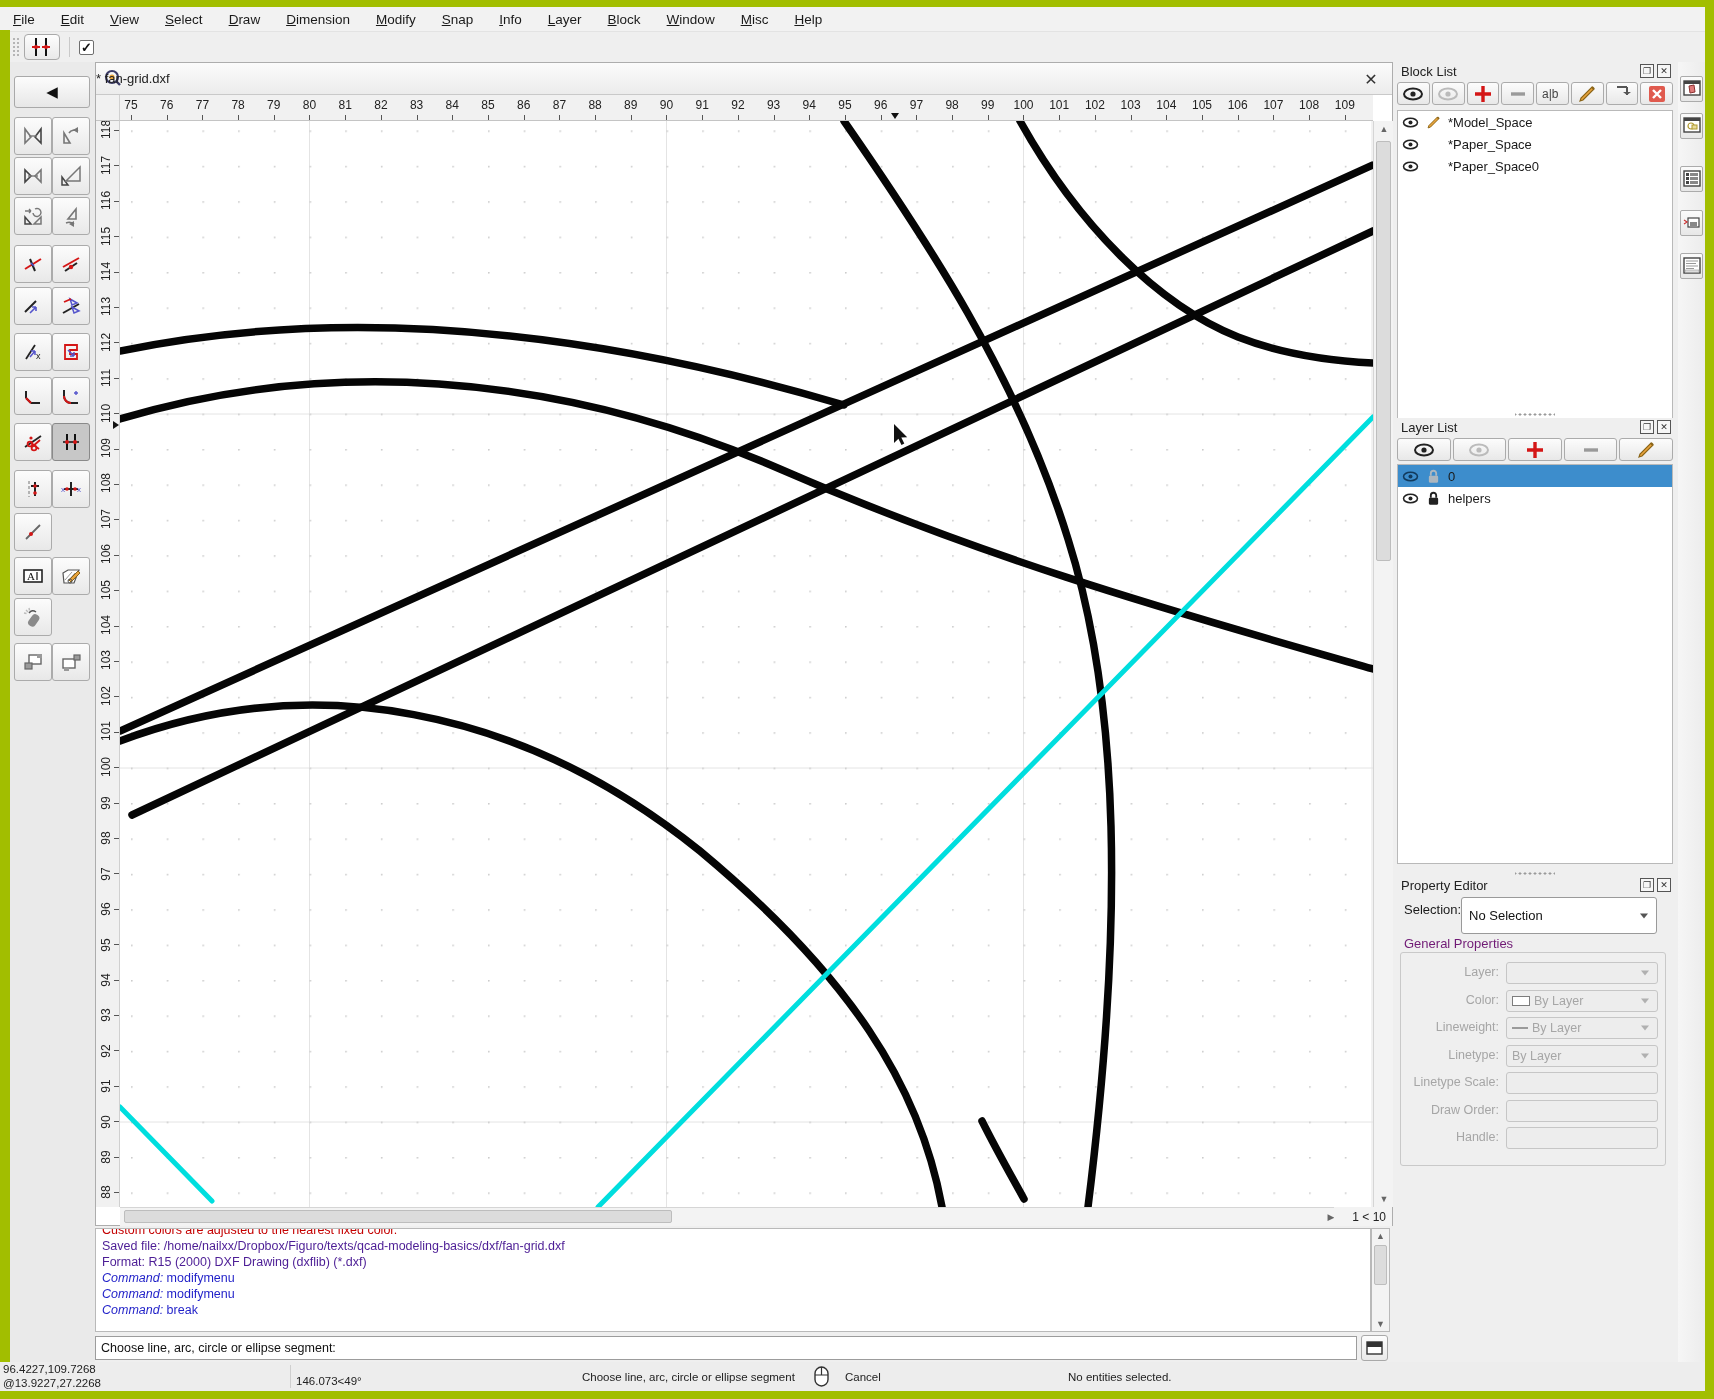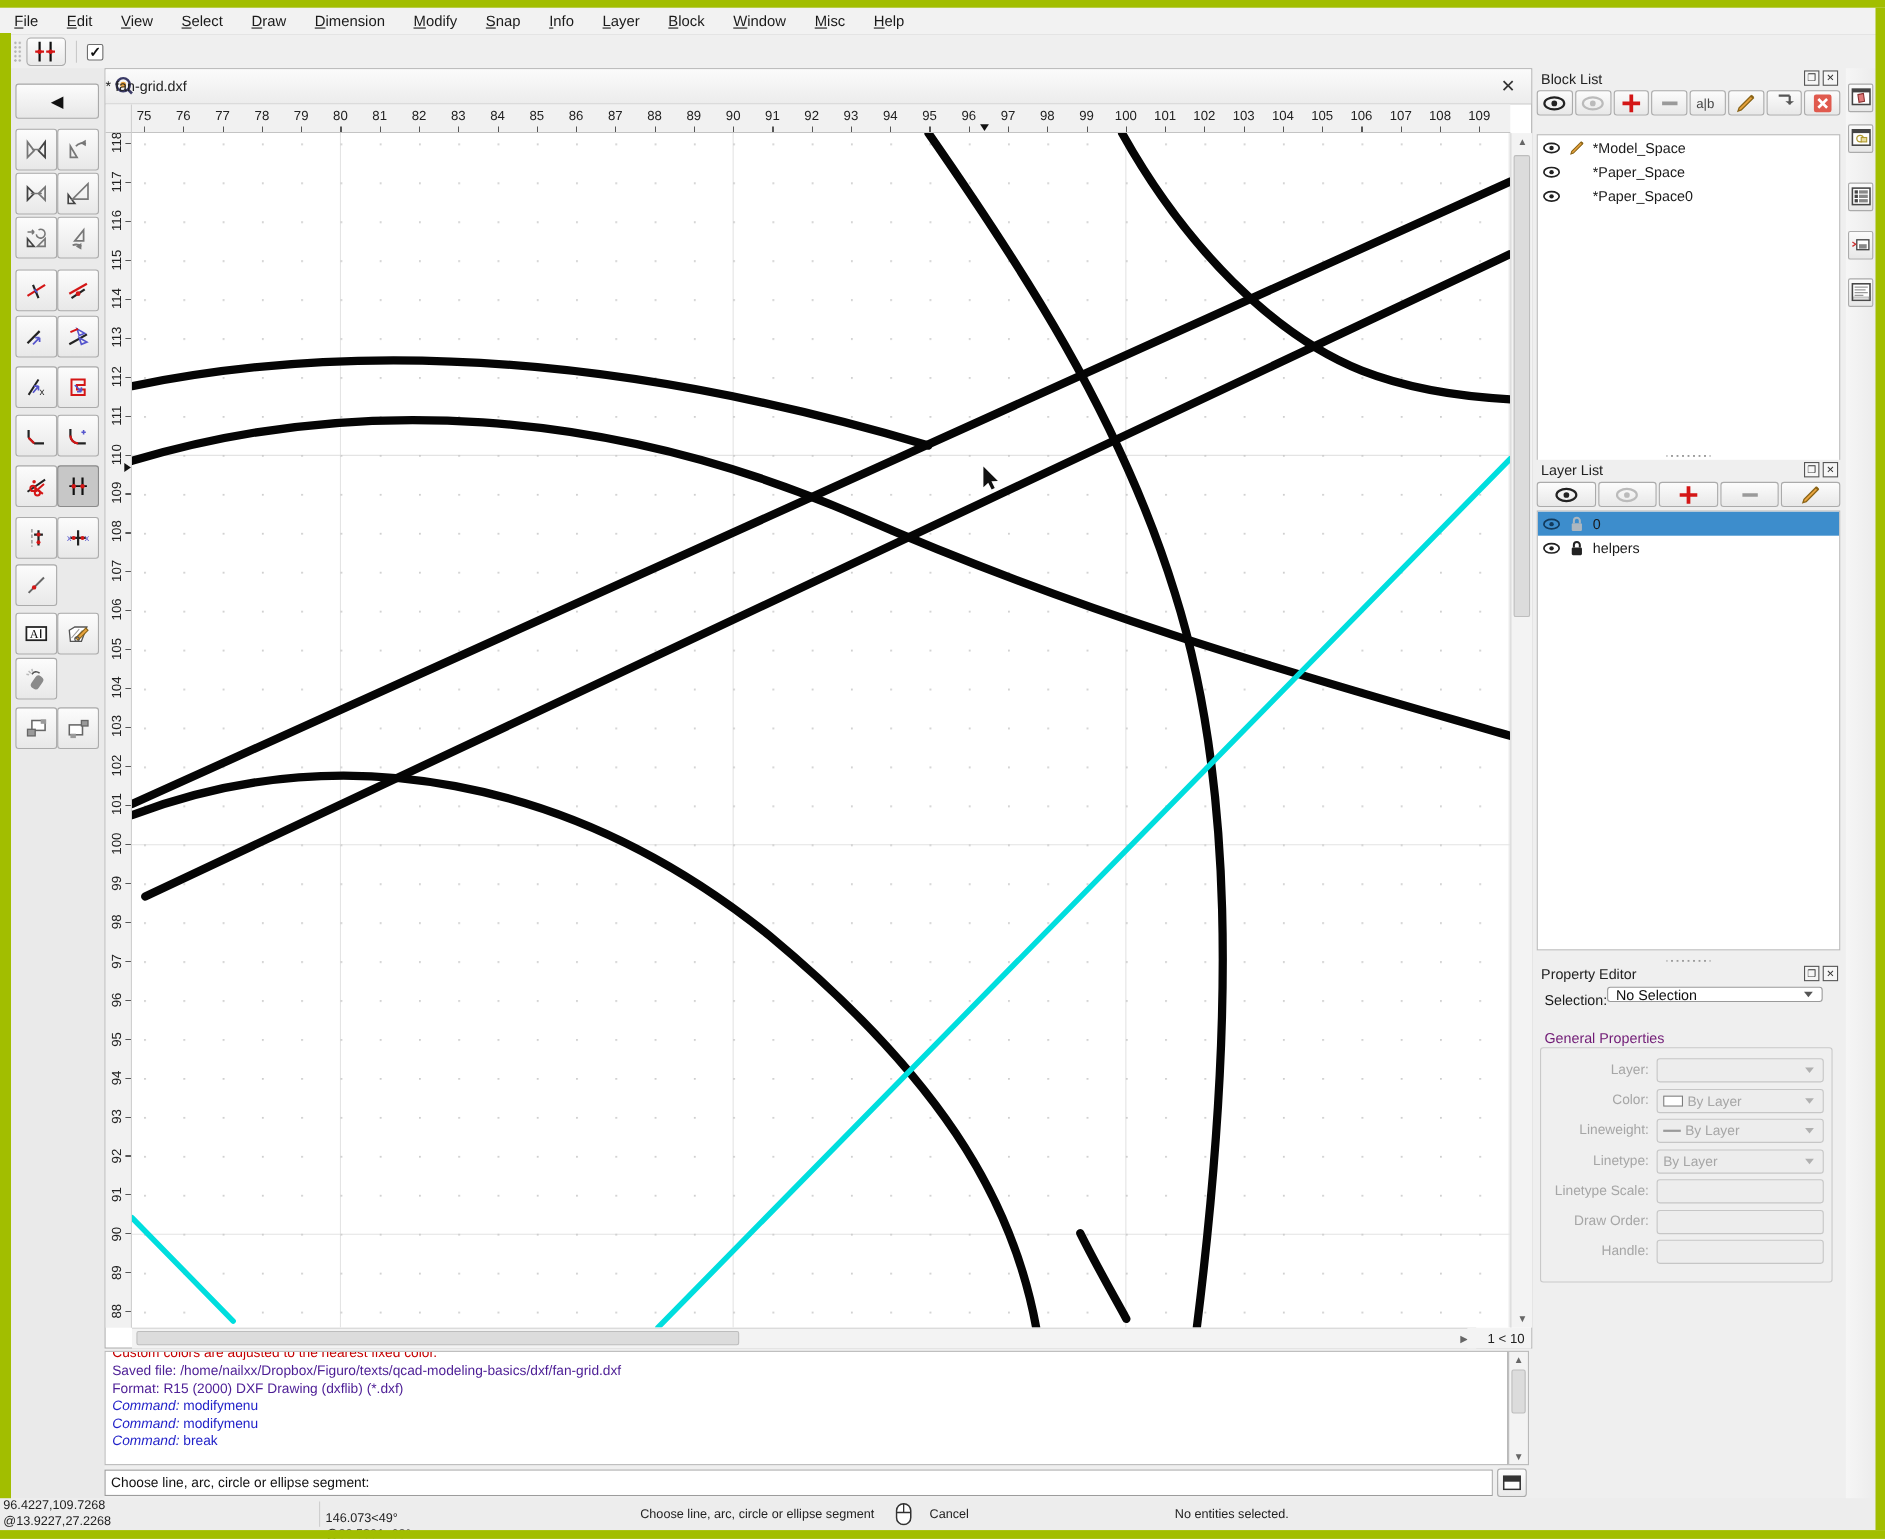--- a/index.html
+++ b/index.html
@@ -86,21 +86,21 @@
   .pt-btn { width:14px; height:14px; border:1px solid #555; background:#F6F6F6; font-size:9px; display:flex; align-items:center; justify-content:center; color:#333; }
   .panel-toolbar { position:absolute; left:2px; right:2px; top:20px; display:flex; gap:2px; }
   .ptb-btn { flex:1; height:23px; border:1px solid #ABABAB; border-radius:3px; background:linear-gradient(#FCFCFC,#E8E8E8); display:flex; align-items:center; justify-content:center; font-size:11px; color:#333; }
   .list-box { position:absolute; left:2px; right:2px; background:#fff; border:1px solid #B9B9B9; overflow:hidden; }
   .list-row { height:22px; display:flex; align-items:center; gap:6px; padding-left:4px; font-size:13px; color:#1a1a1a; }
   .list-row.selected { background:#3D8DCC; }
   .splitter { position:absolute; left:1395px; width:280px; height:6px; background-image:radial-gradient(circle,#9a9a9a 1px,transparent 1.2px); background-size:5px 5px; background-repeat:repeat-x; background-position:center; width:40px; left:1515px; }
 
   
   #prop-selection-label { position:absolute; left:9px; top:26px; font-size:13px; color:#1a1a1a; }
-  #prop-selection-combo { position:absolute; left:66px; top:21px; width:196px; height:14px; border:1px solid #9a9a9a; border-radius:3px; background:#fff; display:flex; align-items:center; padding-left:7px; font-size:13px; color:#111; }
+  #prop-selection-combo { position:absolute; left:66px; top:21px; width:196px; height:37px; border:1px solid #9a9a9a; border-radius:3px; background:#fff; display:flex; align-items:center; padding-left:7px; font-size:13px; color:#111; }
   .combo-arrow { position:absolute; right:8px; top:50%; transform:translateY(-50%); width:0; height:0; border-left:4px solid transparent; border-right:4px solid transparent; border-top:5px solid #555; }
   #prop-general { position:absolute; left:9px; top:60px; font-size:13px; color:#701a75; }
   #prop-group { position:absolute; left:5px; top:76px; width:266px; height:214px; border:1px solid #C9C9C9; border-radius:3px; }
   .prop-row { position:absolute; left:0; width:100%; height:22px; }
   .prop-label { position:absolute; right:166px; top:3px; font-size:12.5px; color:#A6A6A6; white-space:nowrap; }
   .prop-ctl { position:absolute; left:105px; top:0; width:152px; height:22px; border:1px solid #C6C6C6; border-radius:3px; background:#EDEDED; display:flex; align-items:center; padding-left:5px; font-size:12.5px; color:#A6A6A6; gap:4px; }
   .swatch { width:18px; height:10px; background:#fff; border:1.5px solid #7d7d7d; }
   .lw-line { width:16px; height:2px; background:#9a9a9a; }
 
   
@@ -549,21 +549,21 @@
             <path d="M16,12 L12,9 L20,9 Z" fill="#555"></path>
           </svg>
         </div>
         <div class="ptb-btn">
           <svg width="22" height="22" viewBox="0 0 22 22">
             <rect x="3" y="3" width="16" height="16" rx="2" fill="#E05A4E"></rect>
             <path d="M7,7 L15,15 M15,7 L7,15" stroke="#fff" stroke-width="2.4"></path>
           </svg>
         </div>
       </div>
-    <div class="list-box" id="block-listbox" style="top:60px;height:360px;">
+    <div class="list-box" id="block-listbox" style="top:48px;height:360px;">
         <div class="list-row">
           <span>
             <svg width="17" height="17" viewBox="0 0 22 22">
               <ellipse cx="11" cy="11" rx="9" ry="5.5" fill="none" stroke="#222" stroke-width="2"></ellipse>
               <circle cx="11" cy="11" r="2.6" fill="#222"></circle>
             </svg>
           </span>
           <span>
             <svg width="17" height="17" viewBox="0 0 22 22">
               <path d="M4,18 L7,17 L18,6 L16,4 L5,15 Z" fill="#E8A33D" stroke="#8a6417" stroke-width="1.2"></path>

